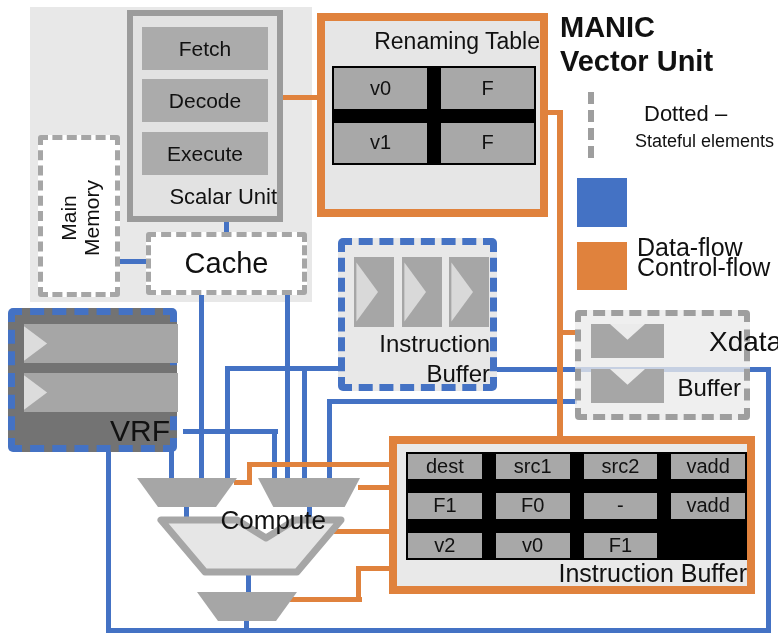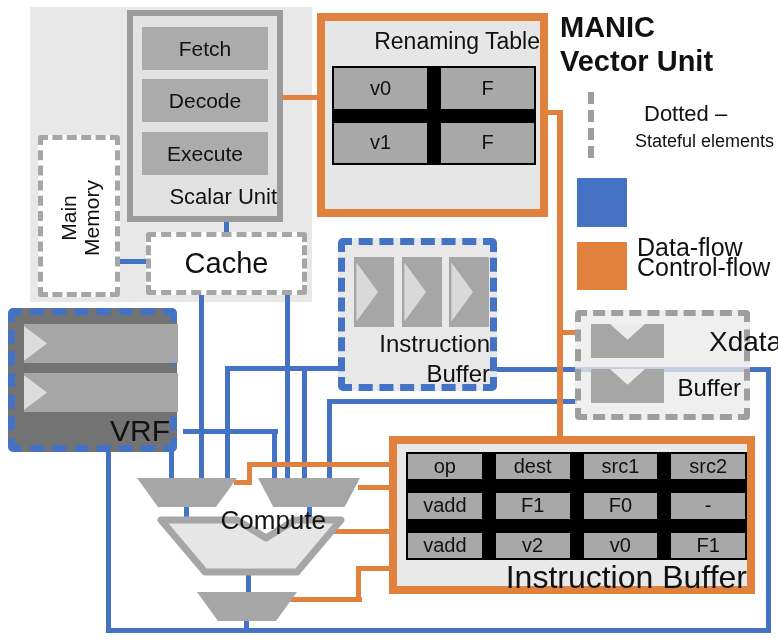--- a/index.html
+++ b/index.html
@@ -145,34 +145,33 @@
   <div class="mux" style="left:258px;top:478px;width:102px;height:29px;clip-path:polygon(0 0,100% 0,85% 100%,15% 100%);"></div>
   <div class="mux" style="left:197px;top:592px;width:100px;height:29px;"></div>
 
   <svg class="abs" style="left:156px;top:515px;" width="190" height="62" viewBox="0 0 190 62">
     <polygon points="5,5 81,5 110,23 139,5 185,5 141,57 49,57" fill="#e6e6e6" stroke="#a6a6a6" stroke-width="7" stroke-linejoin="round"></polygon>
   </svg>
   <div class="label" style="left:176px;top:505px;width:150px;font-size:26px;">Compute</div>
 
   <div class="abs" style="left:389px;top:436px;width:366px;height:158px;background:#e9e9e9;border:8px solid var(--orange);box-sizing:border-box;">
     <div class="dgrid" style="left:9px;top:8px;width:337px;height:104px;grid-template-columns:repeat(4,1fr);grid-template-rows:repeat(3,1fr);">
-      <div>op</div>
       <div>dest</div>
       <div>src1</div>
       <div>src2</div>
       <div>vadd</div>
       <div>F1</div>
       <div>F0</div>
       <div>-</div>
       <div>vadd</div>
       <div>v2</div>
       <div>v0</div>
       <div>F1</div>
     </div>
-    <div class="label" style="left:0;right:0;top:115px;font-size:32px;">Instruction Buffer</div>
+    <div class="label" style="left:0;right:0;top:115px;font-size:25px;">Instruction Buffer</div>
   </div>
 
   <div class="abs" style="left:560px;top:10px;width:210px;font-size:29px;font-weight:bold;line-height:34px;">
     <div>MANIC</div>
     <div>Vector Unit</div>
   </div>
 
   <div class="abs" style="left:588px;top:92px;height:66px;width:0;border-left:6px dashed var(--gray);"></div>
   <div class="abs" style="left:604px;top:101px;font-size:22px;margin-left:40px;">Dotted –</div>
   <div class="abs" style="left:612px;top:131px;font-size:18px;margin-left:23px;">Stateful elements</div>

